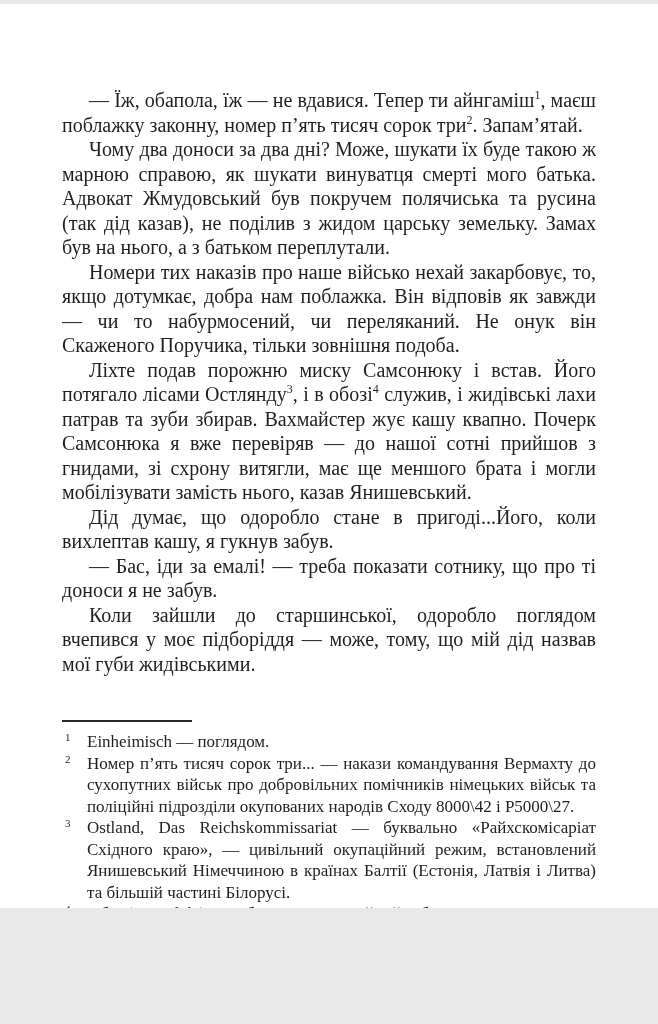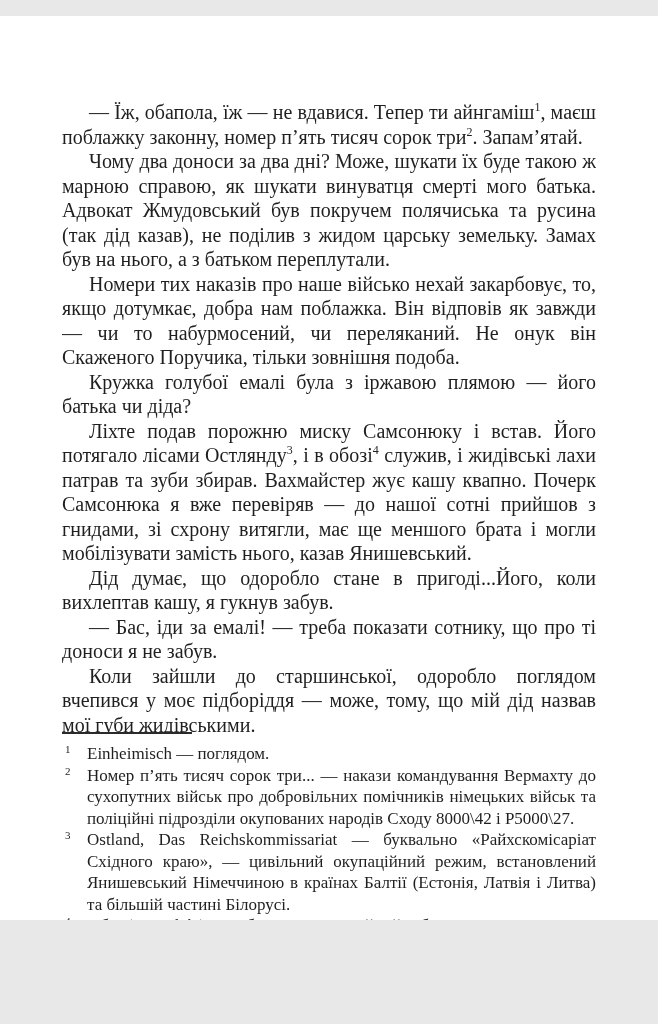--- a/index.html
+++ b/index.html
@@ -4,21 +4,21 @@
 <style>
   html, body {
     margin: 0;
     padding: 0;
     background: #e8e8e8;
   }
   .page {
     position: relative;
     width: 658px;
     height: 904px;
-    margin: 16px auto;
+    margin: 4px auto;
     background: #ffffff;
     color: #1f1f1f;
     font-family: "Liberation Serif", "DejaVu Serif", serif;
     overflow: hidden;
   }
   .body-text {
     position: absolute;
     left: 62px;
     top: 84px;
     width: 534px;
@@ -82,21 +82,20 @@
 </style>
 </head>
 <body>
 
 <div class="page">
 
   <div class="body-text" id="body-text">
       <p>— Їж, обапола, їж — не вдавися. Тепер ти айнгаміш<sup class="supref">1</sup>, маєш поблажку законну, номер п’ять тисяч сорок три<sup class="supref">2</sup>. Запам’ятай.</p>
       <p>Чому два доноси за два дні? Може, шукати їх буде такою ж марною справою, як шукати винуватця смерті мого батька. Адвокат Жмудовський був покручем полячиська та русина (так дід казав), не поділив з жидом царську земельку. Замах був на нього, а з батьком переплутали.</p>
       <p>Номери тих наказів про наше військо нехай закарбовує, то, якщо дотумкає, добра нам поблажка. Він відповів як завжди — чи то набурмосений, чи переляканий. Не онук він Скаженого Поручика, тільки зовнішня подоба.</p>
-      <p>Кружка голубої емалі була з іржавою плямою — його батька чи діда?</p>
       <p>Ліхте подав порожню миску Самсонюку і встав. Його потягало лісами Остлянду<sup class="supref">3</sup>, і в обозі<sup class="supref">4</sup> служив, і жидівські лахи патрав та зуби збирав. Вахмайстер жує кашу квапно. Почерк Самсонюка я вже перевіряв — до нашої сотні прийшов з гнидами, зі схрону витягли, має ще меншого брата і могли мобілізувати замість нього, казав Янишевський.</p>
       <p>Дід думає, що одоробло стане в пригоді...Його, коли вихлептав кашу, я гукнув забув.</p>
       <p>— Бас, іди за емалі! — треба показати сотнику, що про ті доноси я не забув.</p>
       <p>Коли зайшли до старшинської, одоробло поглядом вчепився у моє підборіддя — може, тому, що мій дід назвав мої губи жидівськими.</p>
     </div>
 
   <div class="footnote-area">
     <div class="fn-rule"></div>
     <div id="fn-list">
         <div class="fn"><sup class="fn-num">1</sup><span>Einheimisch — поглядом.</span></div>

